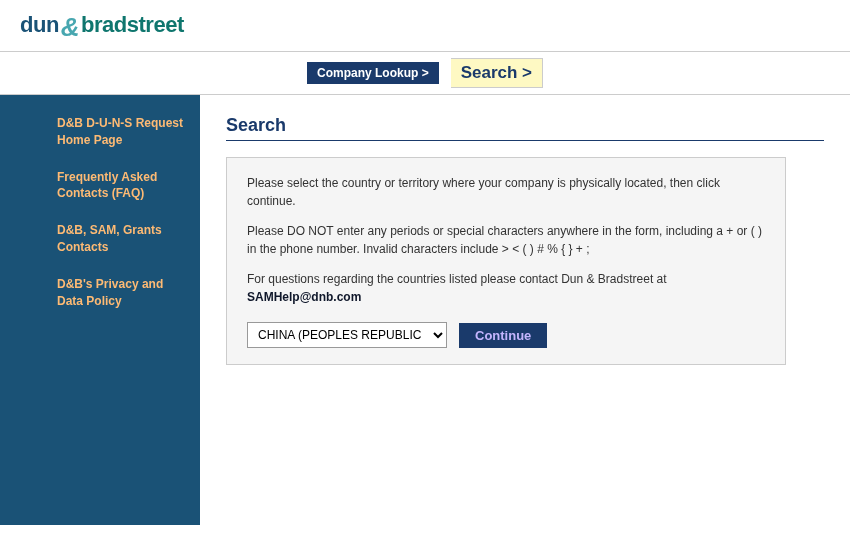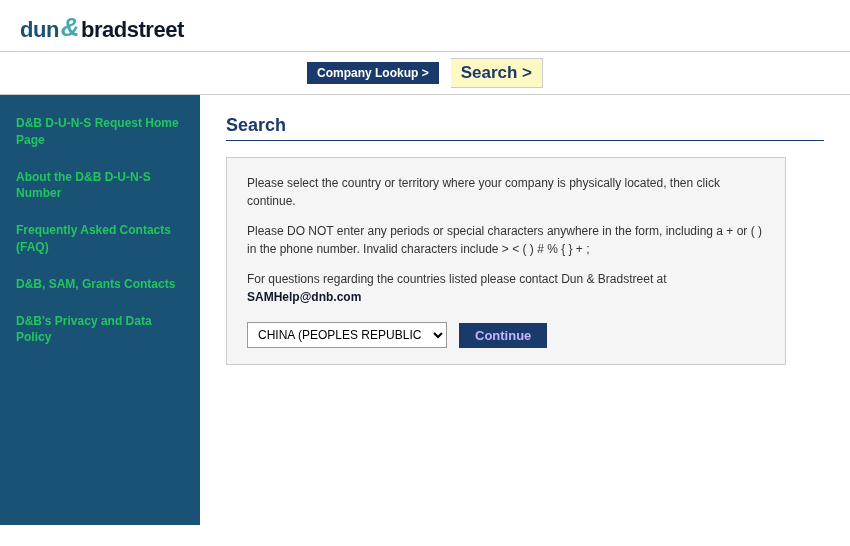--- a/index.html
+++ b/index.html
@@ -5,35 +5,35 @@
     * { margin: 0; padding: 0; box-sizing: border-box; }
     body { font-family: Arial, sans-serif; font-size: 13px; background: #fff; width: 850px; min-height: 546px; }
 
     
     #header {
       padding: 12px 20px 8px 20px;
       border-bottom: 1px solid #ccc;
     }
     .logo {
       display: flex;
-      align-items: flex-end;
+      align-items: flex-start;
       font-size: 22px;
       font-weight: bold;
       color: #1a5276;
       letter-spacing: -0.5px;
     }
     .logo-dun { color: #1a5276; font-weight: bold; }
     .logo-ampersand {
       color: #48a7b0;
       font-style: italic;
       font-weight: bold;
       font-size: 26px;
       margin: 0 2px;
     }
-    .logo-bradstreet { color: #0f172a; font-weight: bold; }
+    .logo-bradstreet { color: #0f766e; font-weight: bold; }
 
     
     #breadcrumb-bar {
       padding: 6px 20px;
       border-bottom: 1px solid #ccc;
       display: flex;
       align-items: center;
       gap: 12px;
     }
     .breadcrumb-item-active {
@@ -63,27 +63,28 @@
 
     
     #sidebar {
       width: 200px;
       background: #1a5276;
       padding: 10px 0;
       flex-shrink: 0;
     }
     .sidebar-link {
       display: block;
-      color: #22c55e;
+      color: #fdba74;
       padding: 10px 16px;
       font-size: 12px;
       font-weight: bold;
       text-decoration: none;
       line-height: 1.4;
       cursor: pointer;
+      margin-left: 41px;
     }
 
     
     #content {
       flex: 1;
       padding: 20px 26px;
     }
     .page-title {
       font-size: 18px;
       color: #1a3a6b;
@@ -157,21 +158,20 @@
   <div style="flex:1"></div>
   <span class="breadcrumb-item-active">Company Lookup &gt;</span>
   <span class="breadcrumb-item-current">Search &gt;</span>
   <div style="flex:1"></div>
 </div>
 
 <div id="main-layout">
 
   <nav id="sidebar">
     <a class="sidebar-link">D&amp;B D-U-N-S Request Home Page</a>
-    <a class="sidebar-link">About the D&amp;B D-U-N-S Number</a>
     <a class="sidebar-link">Frequently Asked Contacts (FAQ)</a>
     <a class="sidebar-link">D&amp;B, SAM, Grants Contacts</a>
     <a class="sidebar-link">D&amp;B's Privacy and Data Policy</a>
   </nav>
 
   <div id="content">
     <div class="page-title">Search</div>
 
     <div class="info-box">
       <p>Please select the country or territory where your company is physically located, then click continue.</p>

